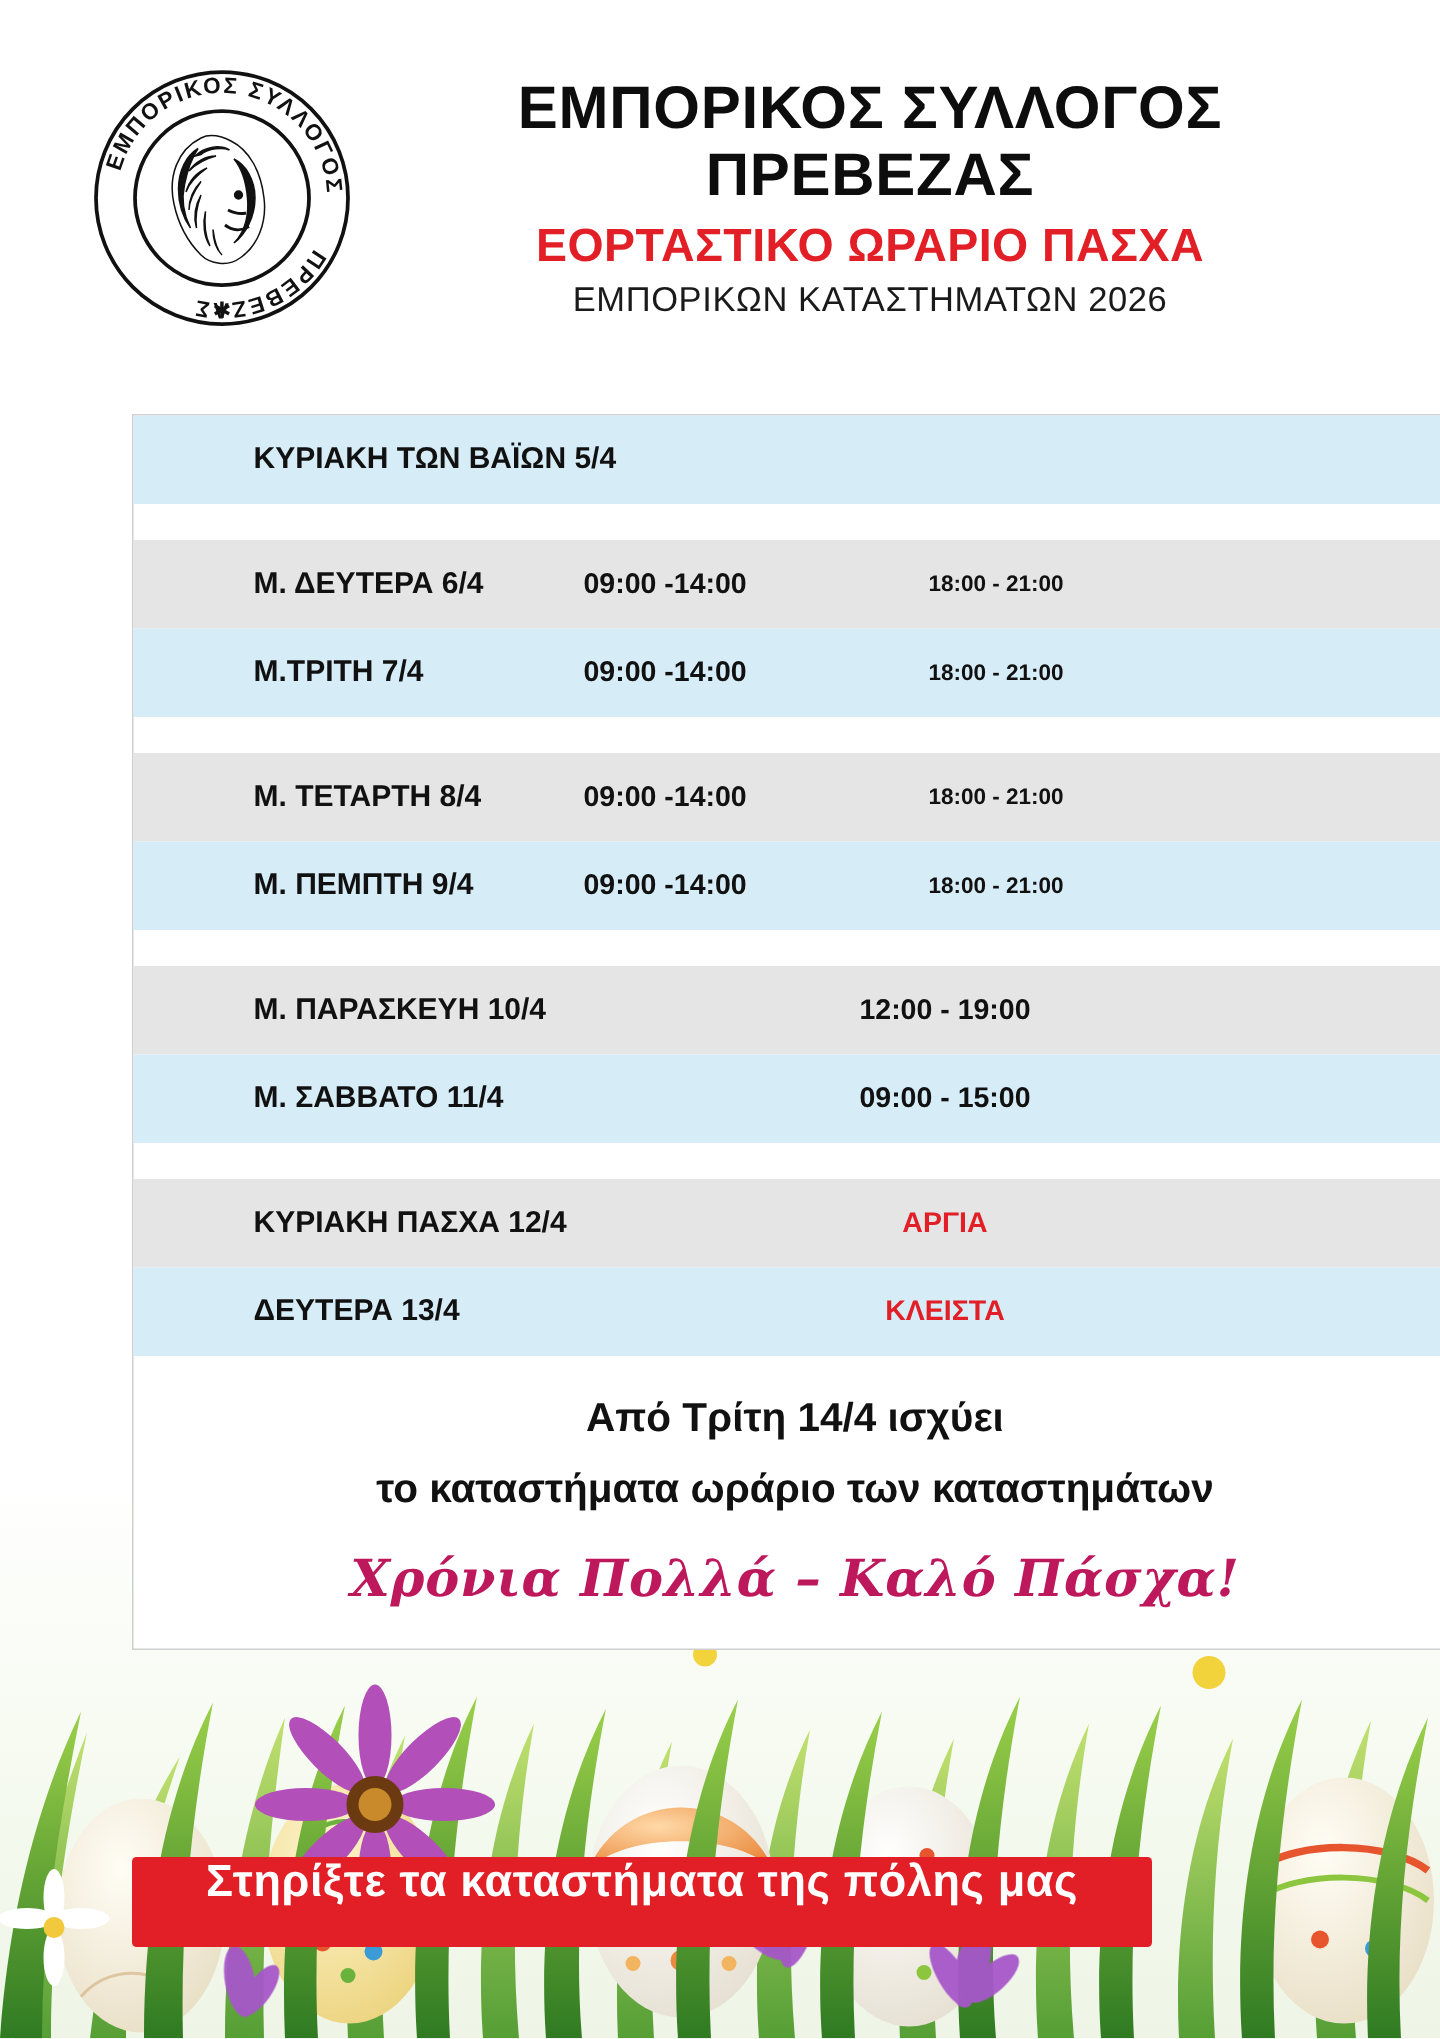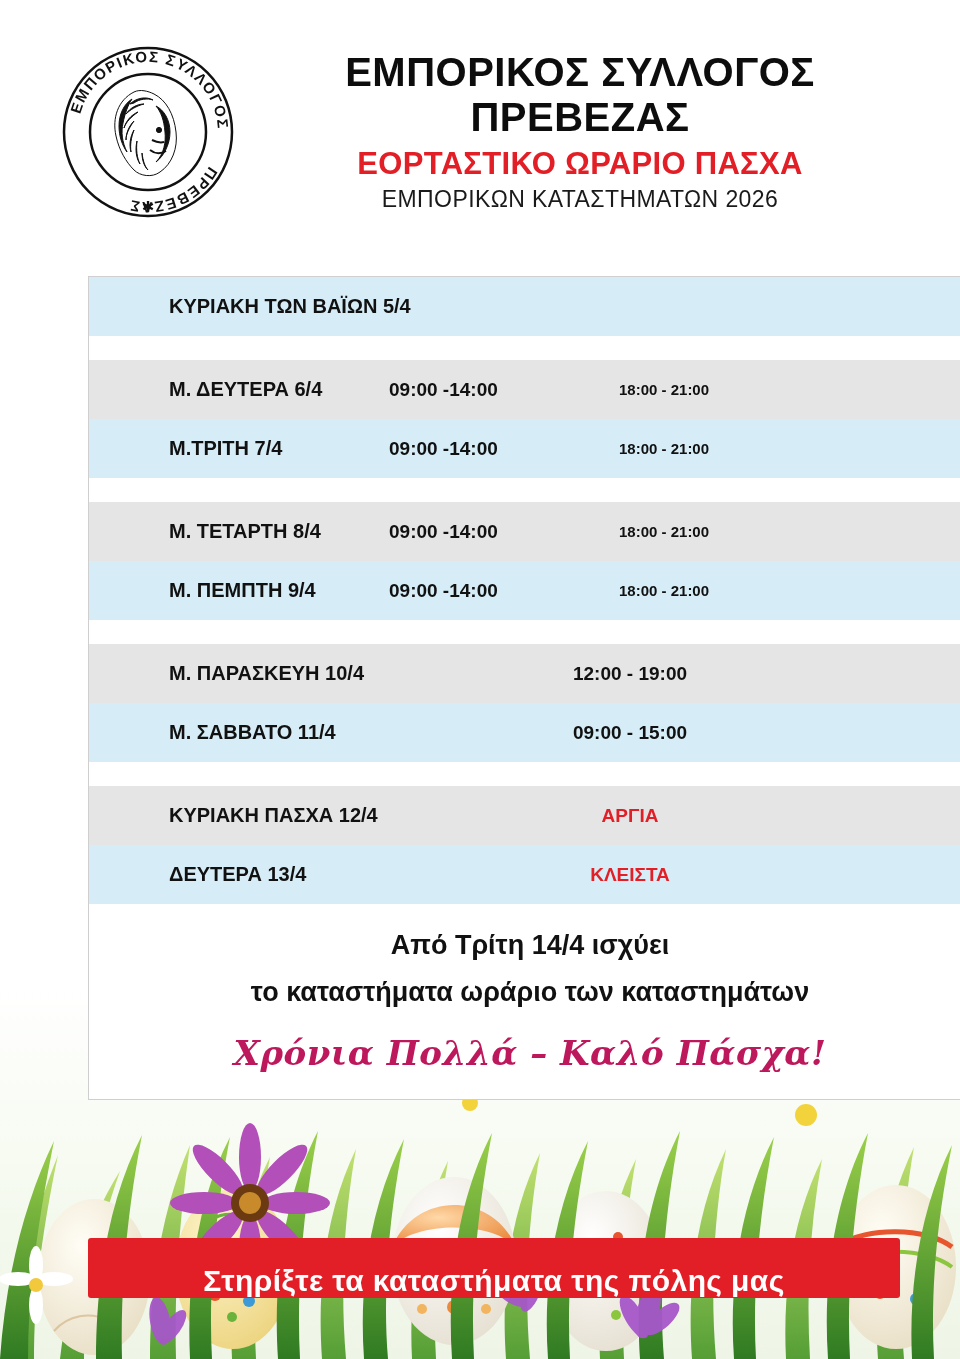--- a/index.html
+++ b/index.html
@@ -148,27 +148,27 @@
     height: 374px;
     overflow: hidden;
     background: #ffffff;
   }
   .photo svg { display: block; }
 
   
   .banner {
     position: absolute;
     left: 88px;
-    width: 812px;
+    width: 680px;
     top: 1238px;
     height: 60px;
     background: #e21f26;
     border-radius: 3px;
     display: flex;
-    align-items: flex-end;
+    align-items: flex-start;
     justify-content: center;
     z-index: 12;
   }
   .banner-text {
     color: #ffffff;
     font-size: 30px;
     font-weight: 700;
     letter-spacing: 0.4px;
     white-space: nowrap;
   }

